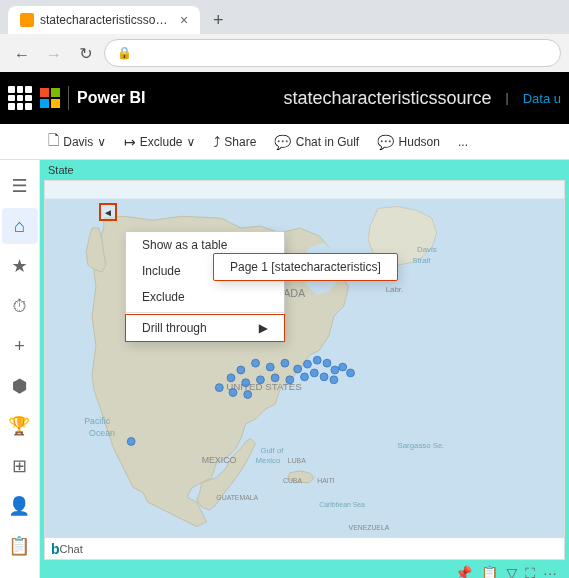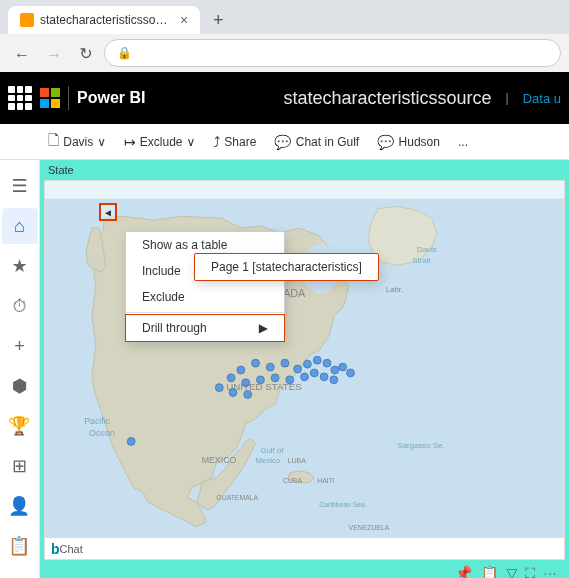--- a/index.html
+++ b/index.html
@@ -54,21 +54,21 @@
     
     .map-container { position: absolute; top: 20px; left: 4px; right: 4px; bottom: 30px; background: #e8f4f8; border: 1px solid #ddd; overflow: hidden; }
     
     
     .context-menu { position: absolute; top: 50px; left: 80px; background: #fff; border: 1px solid #ccc; box-shadow: 2px 4px 12px rgba(0,0,0,0.15); border-radius: 2px; z-index: 100; min-width: 160px; }
     .ctx-item { padding: 6px 16px; font-size: 12px; color: #333; cursor: pointer; display: flex; justify-content: space-between; }
     .ctx-item.highlighted { background: #fff; border: 1px solid #d83b01; margin: -1px; }
     .ctx-separator { height: 1px; background: #e0e0e0; margin: 2px 0; }
 
     
-    .submenu { position: absolute; left: 149px; top: 72px; background: #fff; border: 1px solid #d83b01; box-shadow: 2px 4px 12px rgba(0,0,0,0.15); border-radius: 2px; z-index: 101; min-width: 180px; }
+    .submenu { position: absolute; left: 168px; top: 72px; background: #fff; border: 1px solid #d83b01; box-shadow: 2px 4px 12px rgba(0,0,0,0.15); border-radius: 2px; z-index: 101; min-width: 180px; }
     .submenu-item { padding: 6px 16px; font-size: 12px; color: #333; cursor: pointer; }
 
     
     .selection-box { position: absolute; top: 22px; left: 54px; width: 18px; height: 18px; border: 2px solid #d83b01; background: rgba(255,255,255,0.3); display: flex; align-items: center; justify-content: center; }
     .selection-arrow { font-size: 10px; color: #333; }
 
     
     .bottom-toolbar { position: absolute; bottom: 4px; left: 4px; right: 4px; height: 26px; display: flex; align-items: center; justify-content: flex-end; gap: 8px; padding-right: 8px; }
     .bottom-icon { font-size: 14px; color: #666; cursor: pointer; }
 

